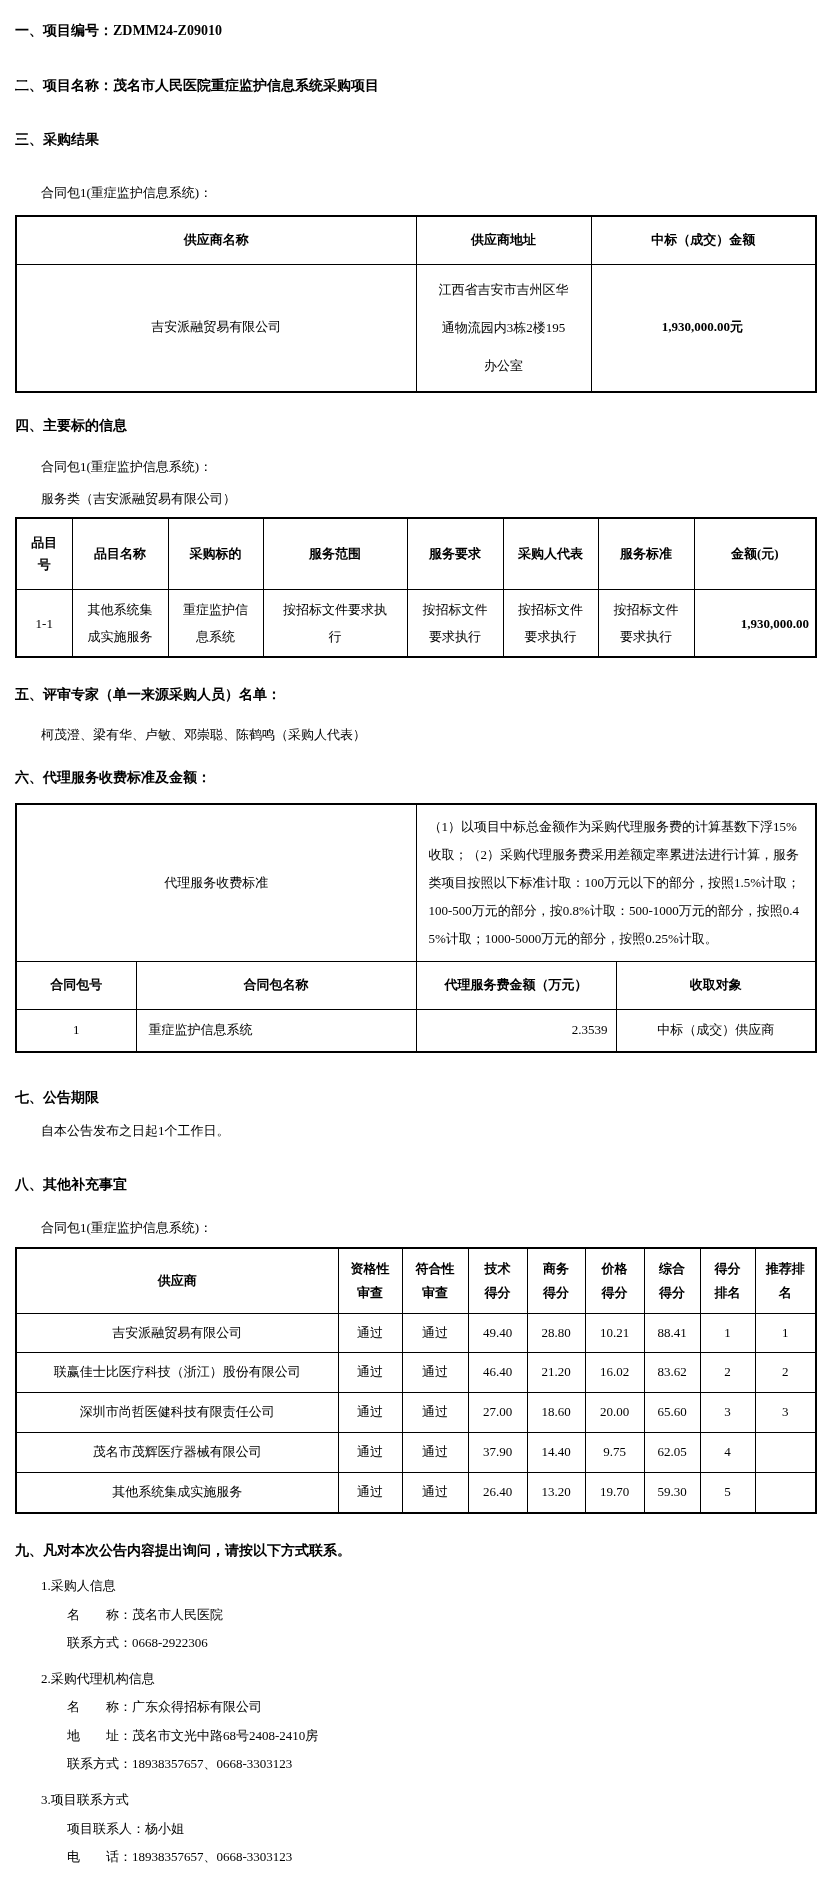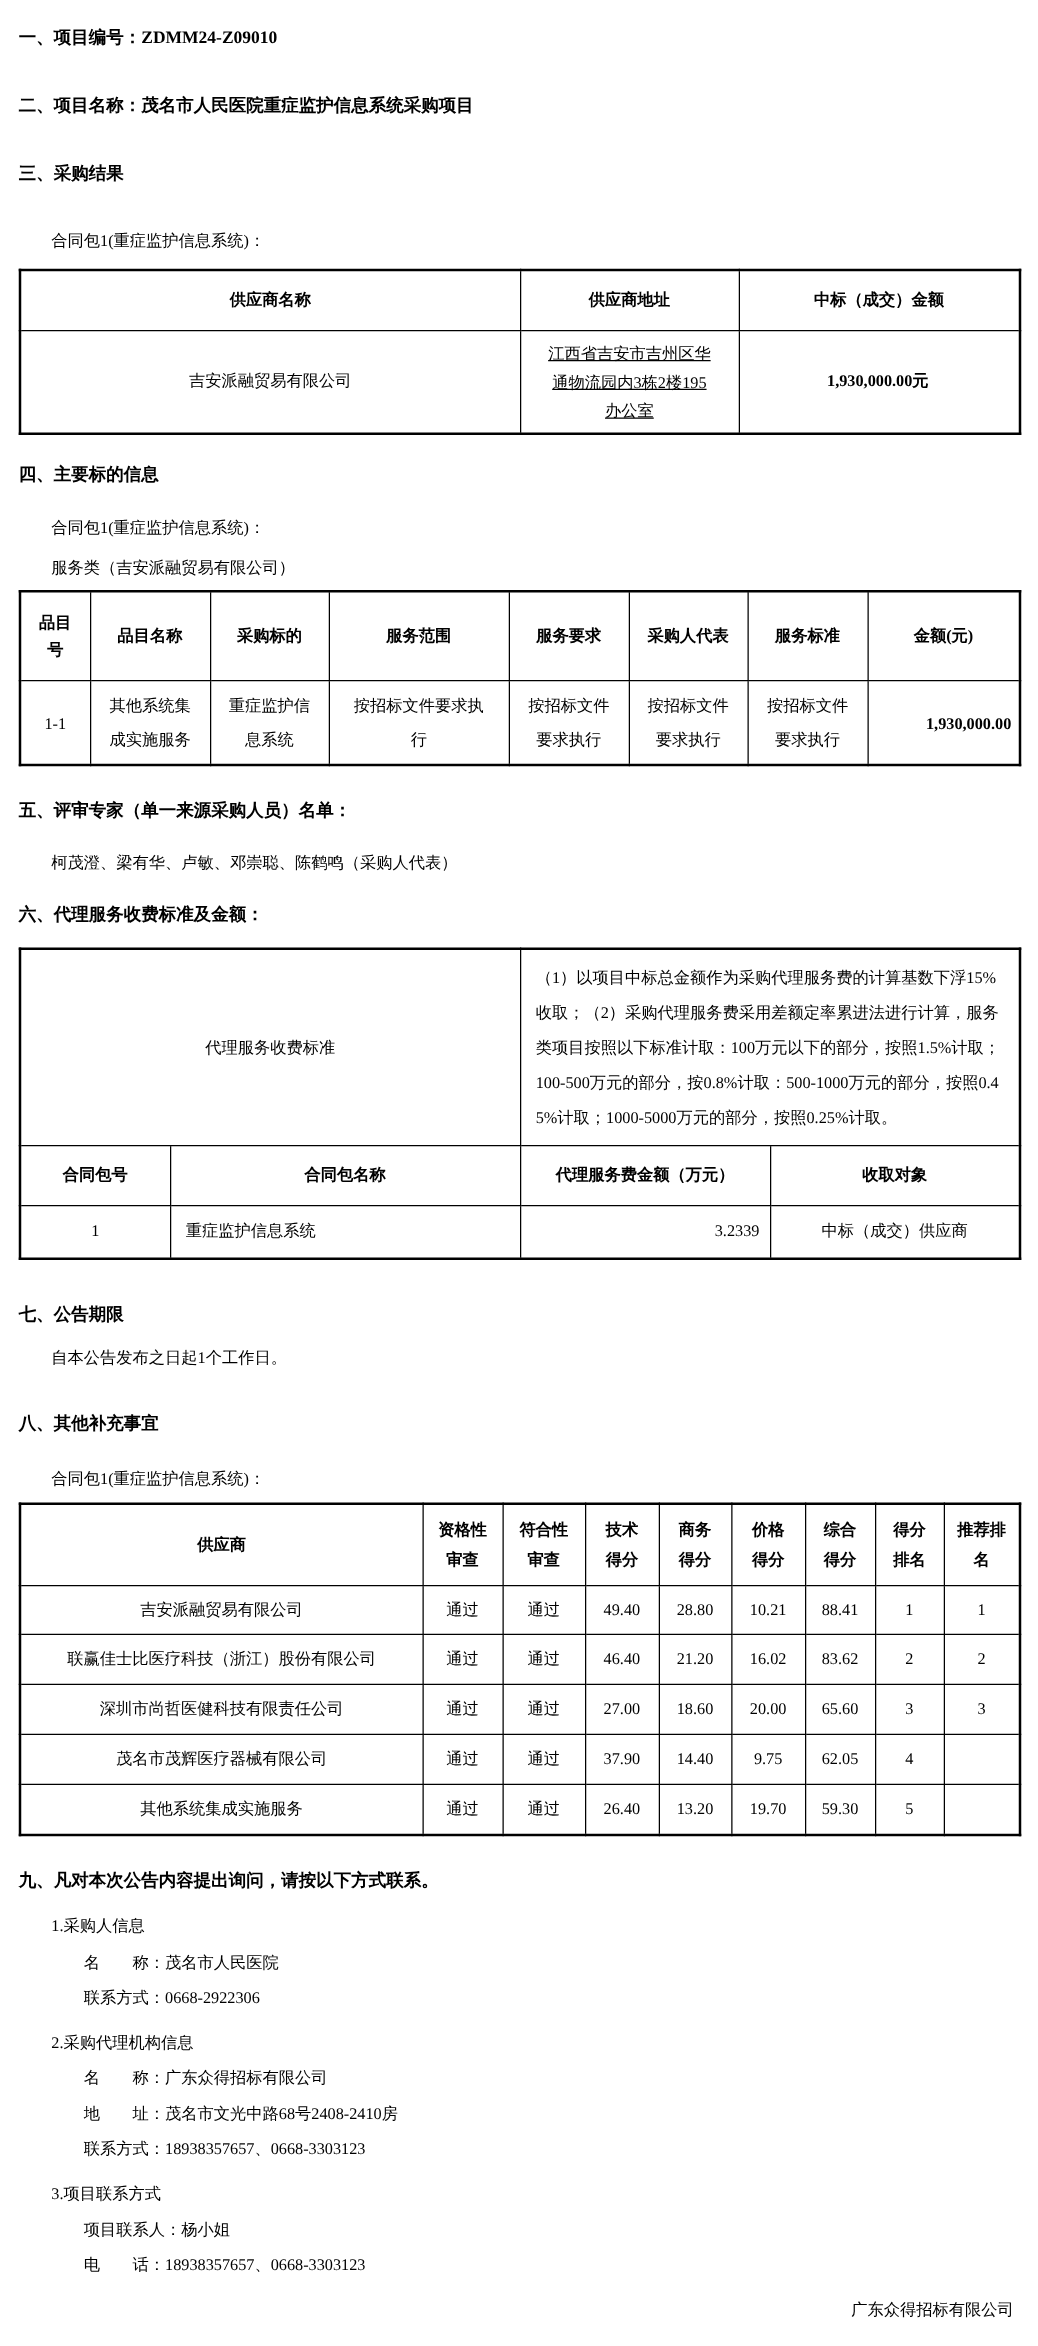--- a/index.html
+++ b/index.html
@@ -35,21 +35,21 @@
     border:2px solid #000;font-size:13px;
   }
   th,td{
     border:1px solid #000;text-align:center;vertical-align:middle;
     padding:8px 4px;line-height:1.6;word-break:break-all;overflow:hidden;
   }
   th{font-weight:bold;}
   
   #t1 th{padding:13px 4px;}
   #t1 td{padding:6px 4px;}
-  #t1 .addr{padding:6px 20px;line-height:23px;text-decoration:underline;}
+  #t1 .addr{padding:6px 20px;line-height:38px;}
   #t1 .amt{text-align:center;padding-right:6px;font-weight:bold;}
   
   #t2 th{padding:13px 9px;line-height:22px;}
   #t2 td{padding:6px 14px;line-height:27px;}
   #t2 .amt{text-align:right;padding-right:6px;font-weight:bold;}
   
   #t3 .std-label{padding:10px 6px;}
   #t3 .std-text{text-align:left;line-height:28px;padding:8px 12px;}
   #t3 th{padding:13px 12px;}
   #t3 td{padding:10px 6px;}
@@ -160,21 +160,21 @@
       </tr>
       <tr>
         <th>合同包号</th>
         <th>合同包名称</th>
         <th>代理服务费金额（万元）</th>
         <th>收取对象</th>
       </tr>
       <tr>
         <td>1</td>
         <td class="pkg-name">重症监护信息系统</td>
-        <td class="amt">3.2339</td>
+        <td class="amt">2.3539</td>
         <td>中标（成交）供应商</td>
       </tr>
     </tbody>
   </table>
 
   <p class="h-sec" id="s7">七、公告期限</p>
   <p class="para" id="p7">自本公告发布之日起1个工作日。</p>
 
   <p class="h-sec" id="s8">八、其他补充事宜</p>
   <p class="para" id="p8">合同包1(重症监护信息系统)：</p>

